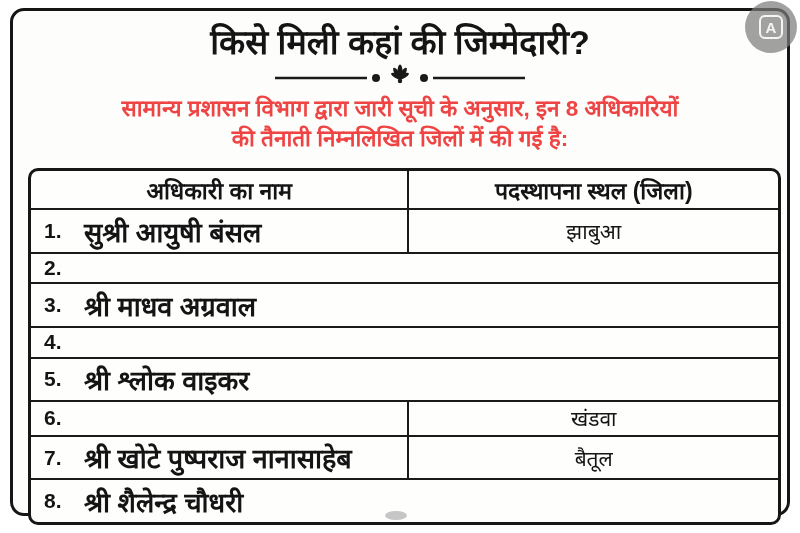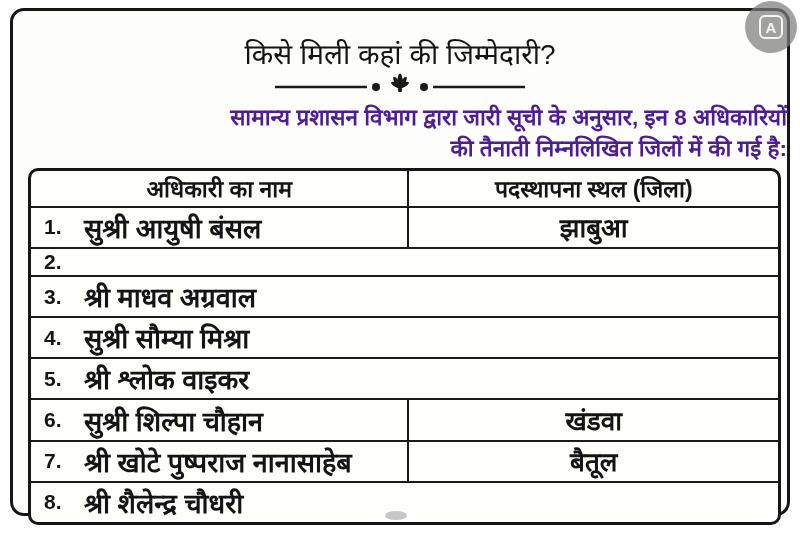--- a/index.html
+++ b/index.html
@@ -14,39 +14,39 @@
   .frame {
     position: absolute;
     left: 10px; top: 8px; right: 10px; bottom: 17px;
     border: 3px solid #151515;
     border-radius: 14px;
     background: #fdfdfb;
     padding: 8px 0 0 0;
   }
   .title {
     text-align: center;
-    font-size: 28px;
-    font-weight: normal;
+    font-size: 34px;
+    font-weight: bold;
     letter-spacing: 0px;
     line-height: 1.15;
     color: #141414;
-    margin-top: 20px;
+    margin-top: 4px;
   }
   .ornament-wrap {
     display: flex;
     justify-content: center;
     margin-top: 2px;
     height: 24px;
   }
   .subtitle {
-    text-align: right;
+    text-align: center;
     font-size: 22.5px;
     font-weight: 600;
     line-height: 1.35;
-    color: #4c1d95;
+    color: #ef4444;
     margin-top: 6px;
   }
   .otable {
     position: absolute;
     left: 28px; right: 19px; top: 160px; bottom: 8px;
     border: 3px solid #161616;
     border-radius: 10px;
     overflow: hidden;
     background: #fefefd;
     display: flex;
@@ -75,22 +75,22 @@
     font-weight: 600;
     flex: 0 0 auto;
   }
   .oname {
     padding-left: 17px;
     font-size: 27px;
     font-weight: 600;
     white-space: nowrap;
   }
   .district {
-    font-size: 26px;
-    font-weight: 700;
+    font-size: 21px;
+    font-weight: 400;
   }
   .badge {
     position: absolute;
     top: 1px; right: 3px;
     width: 52px; height: 52px;
     border-radius: 50%;
     background: rgba(125,125,125,0.72);
     display: flex;
     align-items: center;
     justify-content: center;
@@ -173,35 +173,33 @@
   <div class="trow">
     <div class="cell">
       <span class="num">3.</span>
       <span class="oname">श्री माधव अग्रवाल</span>
     </div>
   </div>
 
   <div class="trow">
     <div class="cell">
       <span class="num">4.</span>
-      <span class="oname">सुश्री सौम्या मिश्रा</span>
     </div>
   </div>
 
   <div class="trow">
     <div class="cell">
       <span class="num">5.</span>
       <span class="oname">श्री श्लोक वाइकर</span>
     </div>
   </div>
 
   <div class="trow">
     <div class="cell">
       <span class="num">6.</span>
-      <span class="oname">सुश्री शिल्पा चौहान</span>
     </div>
     <div class="cell col2">
       <span class="district">खंडवा</span>
     </div>
   </div>
 
   <div class="trow">
     <div class="cell">
       <span class="num">7.</span>
       <span class="oname">श्री खोटे पुष्पराज नानासाहेब</span>

